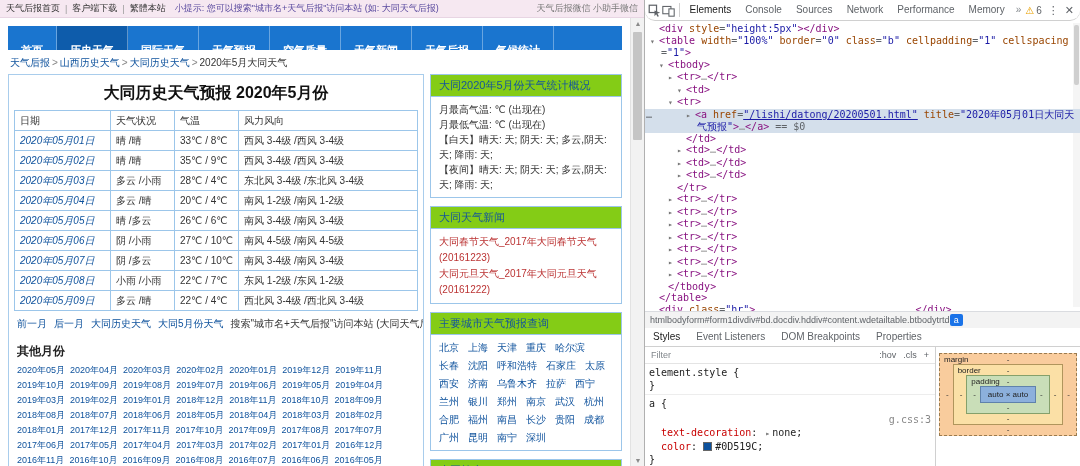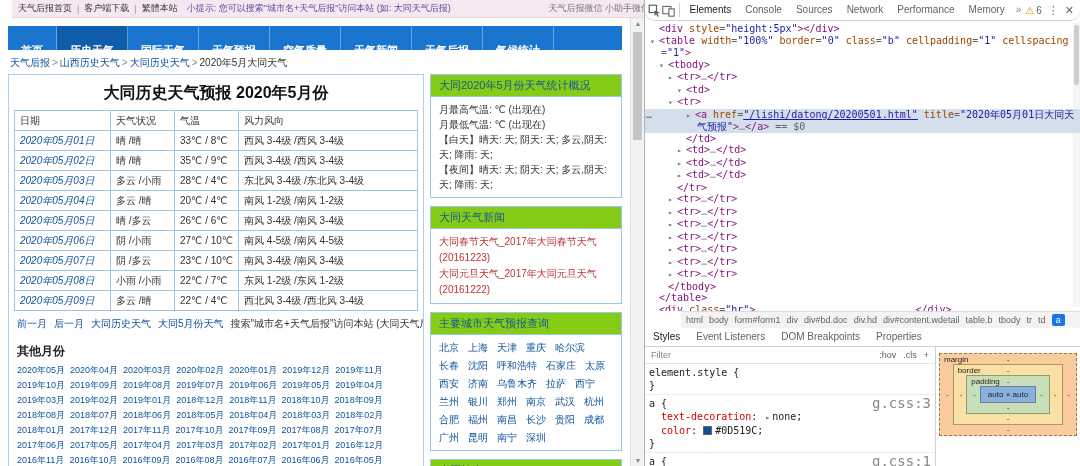--- a/index.html
+++ b/index.html
@@ -1,19 +1,19 @@
 <!DOCTYPE html>
 <html><head>
 <meta charset="utf-8">
 <style>
   html,body{margin:0;padding:0;}
   body{width:1080px;height:466px;position:relative;overflow:hidden;background:#fff;
        font-family:"Liberation Sans","DejaVu Sans",sans-serif;}
   
-  .topbar{position:absolute;left:12px;top:0;width:644px;height:18px;background:#f6e8f1;
+  .topbar{position:absolute;left:0;top:0;width:644px;height:18px;background:#f6e8f1;
           border-bottom:1px solid #e8d5e3;display:flex;align-items:center;gap:5px;
           padding:0 6px;font-size:9px;color:#444;box-sizing:border-box;white-space:nowrap;overflow:hidden;}
   .tb-link{color:#333;cursor:pointer;}
   .tb-sep{color:#999;}
   .tb-tip{color:#5a4a9f;margin-left:4px;}
   .tb-right{margin-left:auto;color:#777;}
   
   .site{position:absolute;left:0;top:18px;width:630px;height:448px;overflow:hidden;background:#fff;}
   .nav{margin:8px 8px 0 8px;height:24px;background:#1a75cf;display:flex;align-items:stretch;}
   .nav-item{color:#fff;font-size:11px;font-weight:bold;line-height:24px;padding:12px 13px;
@@ -72,36 +72,36 @@
   .tree-line{white-space:pre-wrap;word-break:break-all;position:relative;cursor:pointer;}
   .tree-line.sel{background:#d4dfeb;}
   .tree-arrow{display:inline-block;width:9px;margin-left:-11px;color:#787878;font-size:8px;}
   .gutter-dots{position:absolute;left:1px;top:0;color:#5f6368;letter-spacing:1px;}
   .tk-t{color:#881280;} .tk-a{color:#994500;} .tk-v{color:#1a1aa6;}
   .tk-vl{color:#1a1aa6;text-decoration:underline;} .tk-d{color:#909090;}
   .tk-e{color:#5f6368;} .tk-x{color:#5f6368;} .tk-g{display:inline-block;width:160px;}
   .tree-sb{position:absolute;right:0;top:2px;width:7px;height:284px;background:#f5f5f5;}
   .tree-sb-thumb{position:absolute;right:1px;top:2px;width:5px;height:60px;background:#cfcfcf;border-radius:2px;}
   .dt-crumbs{height:16px;background:#f3f3f3;border-top:1px solid #dadce0;display:flex;align-items:center;
-             gap:6px;padding:0 5px;font-size:9px;color:#5f6368;overflow:hidden;white-space:nowrap;margin-left:36px;}
+             padding:0 5px;font-size:9px;color:#5f6368;overflow:hidden;white-space:nowrap;}
   .dt-crumb{cursor:pointer;}
   .dt-crumb.sel{background:#1a73e8;color:#fff;padding:1px 4px;border-radius:2px;}
   .dt-subtabs{height:18px;border-bottom:1px solid #d0d0d0;display:flex;align-items:center;}
   .dt-subtab{padding:0 8px;line-height:18px;font-size:10px;color:#5f6368;cursor:pointer;white-space:nowrap;}
   .dt-subtab.sel{color:#1a1a1a;}
   .dt-stylesbody{display:flex;height:124px;}
   .rules-pane{width:290px;box-sizing:border-box;overflow:hidden;}
   .filter-row{height:16px;border-bottom:1px solid #e4e4e4;display:flex;align-items:center;
               padding:0 6px;font-size:9px;color:#80868b;}
   .f-right{margin-left:auto;display:flex;gap:7px;color:#5f6368;}
   .f-right span{cursor:pointer;}
   .rules{font-family:"DejaVu Sans Mono","Liberation Mono",monospace;font-size:10px;line-height:13px;}
   .rule{border-bottom:1px solid #ededed;padding:2px 4px;}
   .rule-head{display:flex;color:#222;}
-  .rule-loc{margin-left:auto;color:#888;font-size:14px;cursor:pointer;text-decoration:none;}
+  .rule-loc{margin-left:auto;color:#888;font-size:10px;cursor:pointer;text-decoration:none;margin-top:16px;}
   .prop{padding-left:12px;}
   .prop-name{color:#c80000;} .prop-colon{color:#222;} .prop-value{color:#222;}
   .prop-arrow{color:#777;font-size:8px;margin:0 2px;cursor:pointer;}
   .swatch{display:inline-block;width:7px;height:7px;border:1px solid #666;margin-right:3px;vertical-align:-1px;cursor:pointer;}
   .rule-close{color:#222;}
   .metrics-pane{flex:1;border-left:1px solid #d0d0d0;display:flex;align-items:flex-start;
                 justify-content:center;padding-top:6px;overflow:hidden;}
   .ring{position:relative;display:flex;flex-direction:column;align-items:center;padding:1px 2px;}
   .rlbl{position:absolute;top:1px;left:4px;font-size:8px;color:#222;}
   .dash{font-size:8px;line-height:9px;color:#333;}

